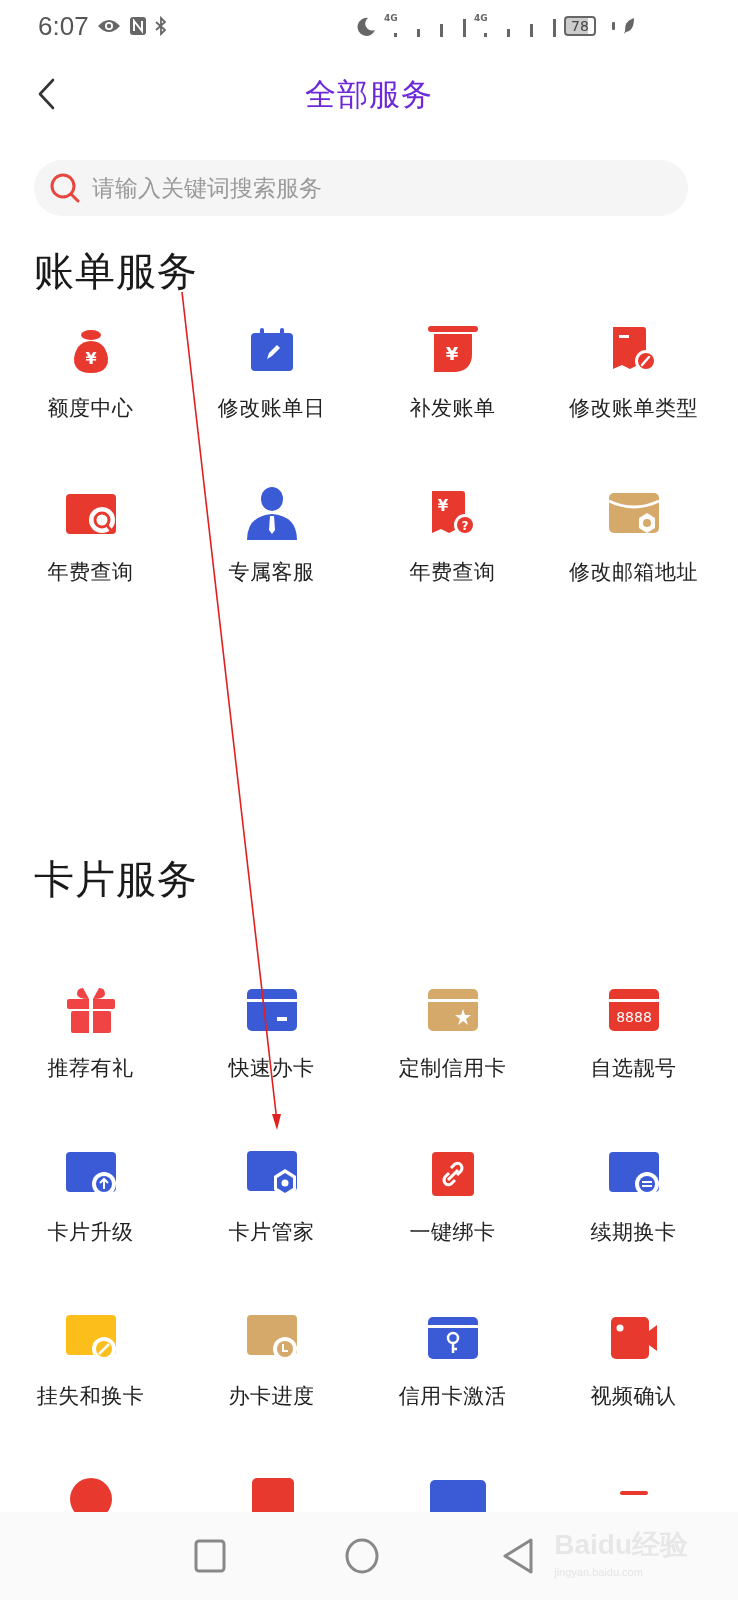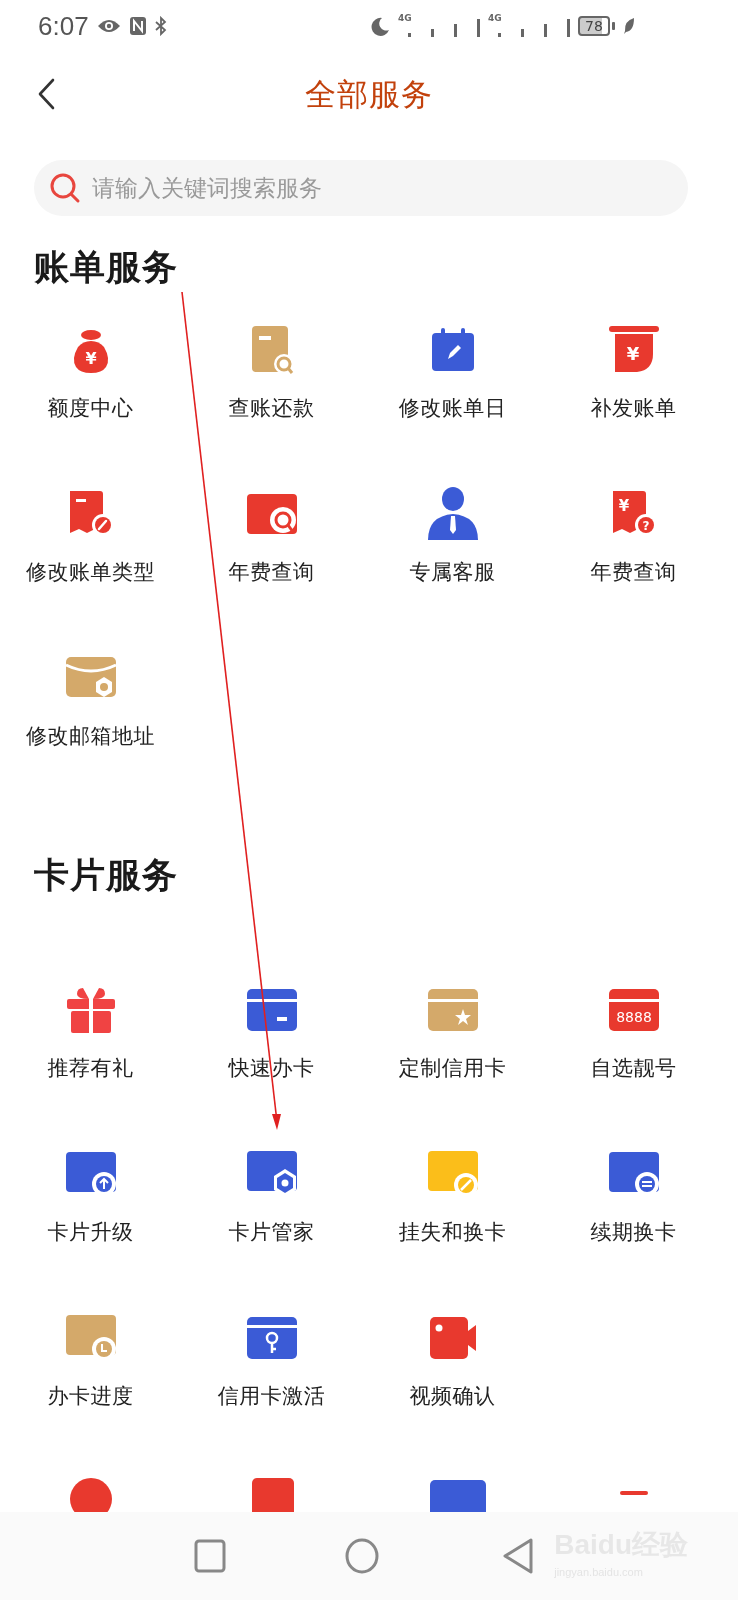--- a/index.html
+++ b/index.html
@@ -7,34 +7,34 @@
   body { font-family: "DejaVu Sans", "Liberation Sans", sans-serif; color: #222; position: relative; }
 
   .status-bar { position: absolute; top: 0; left: 0; width: 671px; height: 52px; display: flex; align-items: center; justify-content: space-between; padding: 0 36px 0 38px; color: #555; }
   .status-left { display: flex; align-items: center; gap: 8px; }
   .status-time { font-size: 26px; color: #555; font-family: "Liberation Sans", sans-serif; }
   .status-right { display: flex; align-items: center; gap: 8px; }
   .sb-icon { display: inline-flex; align-items: center; justify-content: center; color: #666; }
   .sig { display: flex; align-items: flex-end; gap: 20px; height: 22px; position: relative; padding-left: 10px; }
   .sig .lbl { position: absolute; top: -2px; left: 0; font-size: 9px; font-weight: bold; color: #666; }
   .sig i { display: block; width: 3px; background: #666; }
-  .battery { display: flex; align-items: center; gap: 2px; }
+  .battery { display: flex; align-items: center; gap: 16px; }
   .battery-body { width: 32px; height: 20px; border: 2px solid #666; border-radius: 4px; display: flex; align-items: center; justify-content: center; font-size: 14px; color: #444; background: linear-gradient(90deg, #ccc 78%, #fff 78%); }
   .battery-tip { width: 3px; height: 8px; background: #666; border-radius: 1px; }
 
   .header { position: absolute; top: 60px; left: 0; width: 738px; height: 70px; display: flex; align-items: center; justify-content: center; }
   .back-btn { position: absolute; left: 26px; top: 14px; width: 40px; height: 40px; display: flex; align-items: center; justify-content: center; cursor: pointer; }
-  .page-title { font-size: 31px; color: #c2410c; letter-spacing: 1px; }
+  .page-title { font-size: 31px; color: #6d28d9; letter-spacing: 1px; }
 
   .search { position: absolute; top: 160px; left: 34px; width: 654px; height: 56px; background: #f5f5f5; border-radius: 28px; display: flex; align-items: center; padding-left: 14px; cursor: text; }
   .search-icon { width: 34px; height: 34px; margin-right: 10px; }
   .search-input { border: none; background: transparent; outline: none; font-size: 23px; color: #999; flex: 1; font-family: "DejaVu Sans", "Liberation Sans", sans-serif; }
   .search-input::placeholder { color: #9a9a9a; }
 
-  .section-title { position: absolute; left: 34px; font-size: 35px; font-weight: bold; color: #1a1a1a; letter-spacing: 1px; }
+  .section-title { position: absolute; left: 34px; font-size: 40px; font-weight: normal; color: #1a1a1a; letter-spacing: 1px; }
 
   .grid { position: absolute; left: 0; width: 724px; display: grid; grid-template-columns: repeat(4, 181px); }
   .tile { display: flex; flex-direction: column; align-items: center; height: 164px; cursor: pointer; }
   .tile-icon { width: 56px; height: 56px; margin-top: 22px; display: flex; align-items: center; justify-content: center; }
   .tile-label { margin-top: 16px; font-size: 21px; color: #222; white-space: nowrap; letter-spacing: 0.5px; }
 
   .nav-bar { position: absolute; bottom: 0; left: 0; width: 738px; height: 88px; background: #fafafa; display: flex; align-items: center; justify-content: center; }
   .nav-btn { position: absolute; top: 20px; width: 48px; height: 48px; display: flex; align-items: center; justify-content: center; cursor: pointer; }
 
   .peek-row { position: absolute; top: 1478px; left: 0; width: 738px; height: 34px; overflow: hidden; }
@@ -126,32 +126,20 @@
     <div class="tile-icon">
       <svg width="50" height="50" viewBox="0 0 50 50">
           <ellipse cx="25" cy="10" rx="10" ry="5" fill="#E8392E"></ellipse>
           <path d="M12 22 Q5 34 10 42 Q14 48 25 48 Q36 48 40 42 Q45 34 38 22 Q33 16 25 16 Q17 16 12 22Z" fill="#E8392E"></path>
           <text x="25" y="39" font-size="16" text-anchor="middle" fill="#fff" font-family="DejaVu Sans, sans-serif" font-weight="bold">¥</text>
         </svg>
     </div>
     <div class="tile-label">额度中心</div>
   </div>
 
-  <div class="tile">
-    <div class="tile-icon">
-      <svg width="50" height="52" viewBox="0 0 50 52">
-          <rect x="5" y="2" width="36" height="46" rx="4" fill="#D4A96A"></rect>
-          <rect x="12" y="12" width="12" height="4" fill="#fff"></rect>
-          <circle cx="37" cy="40" r="10" fill="#fff"></circle>
-          <circle cx="37" cy="40" r="6" stroke="#D4A96A" stroke-width="3" fill="none"></circle>
-          <path d="M41 44 L45 49" stroke="#D4A96A" stroke-width="3"></path>
-        </svg>
-    </div>
-    <div class="tile-label">查账还款</div>
-  </div>
 
   <div class="tile">
     <div class="tile-icon">
       <svg width="50" height="50" viewBox="0 0 50 50">
           <rect x="4" y="8" width="42" height="38" rx="4" fill="#3B5BD6"></rect>
           <rect x="13" y="3" width="4" height="9" rx="2" fill="#3B5BD6"></rect>
           <rect x="33" y="3" width="4" height="9" rx="2" fill="#3B5BD6"></rect>
           <path d="M20 34 L22 28 L30 20 L33 23 L25 31 Z" fill="#fff"></path>
         </svg>
     </div>
@@ -297,47 +285,58 @@
       <svg width="54" height="50" viewBox="0 0 54 50">
           <rect x="2" y="2" width="50" height="40" rx="4" fill="#3B5BD6"></rect>
           <path d="M40 20 L51 27 V41 L40 48 L29 41 V27 Z" fill="#fff"></path>
           <path d="M40 24 L48 29 V39 L40 44 L32 39 V29 Z" fill="#3B5BD6"></path>
           <circle cx="40" cy="34" r="3.5" fill="#fff"></circle>
         </svg>
     </div>
     <div class="tile-label">卡片管家</div>
   </div>
 
+  <div class="tile">
+    <div class="tile-icon">
+      <svg width="46" height="48" viewBox="0 0 46 48">
+          <rect x="2" y="2" width="42" height="44" rx="4" fill="#E8392E"></rect>
+          <path d="M18 30 L28 20" stroke="#fff" stroke-width="3"></path>
+          <path d="M21 18 L25 14 Q29 12 31 15 Q33 18 31 21 L27 25" stroke="#fff" stroke-width="3" fill="none"></path>
+          <path d="M25 30 L21 34 Q17 36 15 33 Q13 30 15 27 L19 23" stroke="#fff" stroke-width="3" fill="none"></path>
+        </svg>
+    </div>
+    <div class="tile-label">一键绑卡</div>
+  </div>
+
+  <div class="tile">
+    <div class="tile-icon">
+      <svg width="54" height="48" viewBox="0 0 54 48">
+          <rect x="2" y="2" width="50" height="40" rx="4" fill="#3B5BD6"></rect>
+          <circle cx="40" cy="34" r="12" fill="#fff"></circle>
+          <circle cx="40" cy="34" r="8" fill="#3B5BD6"></circle>
+          <path d="M35 32 H45 M35 36 H45" stroke="#fff" stroke-width="2"></path>
+        </svg>
+    </div>
+    <div class="tile-label">续期换卡</div>
+  </div>
 
   <div class="tile">
     <div class="tile-icon">
       <svg width="54" height="50" viewBox="0 0 54 50">
           <rect x="2" y="2" width="50" height="40" rx="4" fill="#FBBE1A"></rect>
           <circle cx="40" cy="36" r="12" fill="#fff"></circle>
           <circle cx="40" cy="36" r="8" fill="#FBBE1A"></circle>
           <path d="M35 41 L45 31" stroke="#fff" stroke-width="2.5"></path>
         </svg>
     </div>
     <div class="tile-label">挂失和换卡</div>
   </div>
 
   <div class="tile">
     <div class="tile-icon">
-      <svg width="54" height="48" viewBox="0 0 54 48">
-          <rect x="2" y="2" width="50" height="40" rx="4" fill="#3B5BD6"></rect>
-          <circle cx="40" cy="34" r="12" fill="#fff"></circle>
-          <circle cx="40" cy="34" r="8" fill="#3B5BD6"></circle>
-          <path d="M35 32 H45 M35 36 H45" stroke="#fff" stroke-width="2"></path>
-        </svg>
-    </div>
-    <div class="tile-label">续期换卡</div>
-  </div>
-
-  <div class="tile">
-    <div class="tile-icon">
       <svg width="54" height="50" viewBox="0 0 54 50">
           <rect x="2" y="2" width="50" height="40" rx="4" fill="#D4A96A"></rect>
           <circle cx="40" cy="36" r="12" fill="#fff"></circle>
           <circle cx="40" cy="36" r="8" fill="#D4A96A"></circle>
           <path d="M38 31 V38 H43" stroke="#fff" stroke-width="2" fill="none"></path>
         </svg>
     </div>
     <div class="tile-label">办卡进度</div>
   </div>
 

